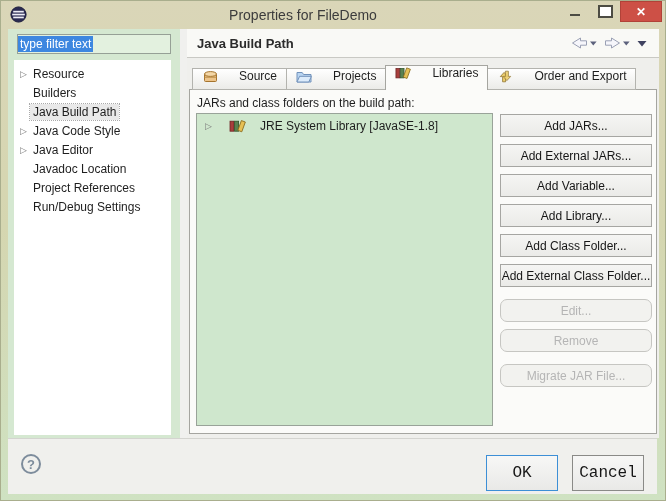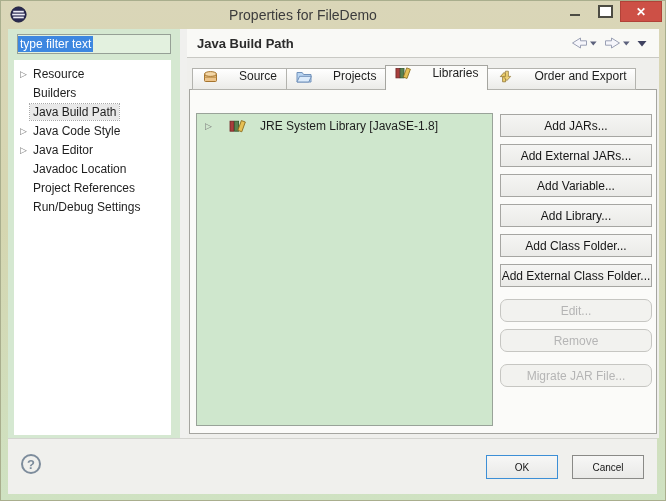--- a/index.html
+++ b/index.html
@@ -66,22 +66,22 @@
   .group-gap { height: 5px; }
   
   .footer { position: absolute; left: 7px; right: 8px; top: 437px; height: 56px;
             background: #f0f0ed; border-top: 1px solid #d4d4d0; }
   .help-btn { position: absolute; left: 13px; top: 15px; width: 20px; height: 20px;
               border: 2px solid #7d8c9c; border-radius: 50%; color: #7d8c9c;
               display: flex; align-items: center; justify-content: center;
               font-size: 13px; font-weight: bold; background: transparent; }
   .help-btn::before { content: "?"; }
   .footer-btns { position: absolute; right: 13px; top: 16px; display: flex; gap: 14px; }
-  .fbtn { height: 24px; background: linear-gradient(#f7f7f6, #e9e9e7); border: 1px solid #8a8a87;
-          font-family: Liberation Sans, sans-serif; font-size: 10px; color: #161616; }
+  .fbtn { height: 36px; background: linear-gradient(#f7f7f6, #e9e9e7); border: 1px solid #8a8a87;
+          font-family: Liberation Mono, monospace; font-size: 16px; color: #161616; }
   .fbtn-ok { width: 72px; border: 1px solid var(--ok-border); }
   .fbtn-cancel { width: 72px; }
   .bottom-strip { position: absolute; left: 0; right: 0; bottom: 0; height: 8px; }
 </style>
 </head>
 <body>
 
 <div class="window">
 
   <div class="titlebar">
@@ -208,20 +208,21 @@
             <svg width="13" height="13" viewBox="0 0 13 13">
               <path d="M3.6 11.8 V6.6 H1.3 L5.1 2.4 8.9 6.6 H6.6 v5.2 z" fill="#eecf6d" stroke="#8f7430" stroke-width="0.8"></path>
               <path d="M9.4 1.2 v5.2 h2.3 L7.9 10.6 4.1 6.4 h2.3 V1.2 z" fill="#eecf6d" stroke="#8f7430" stroke-width="0.8" opacity="0.9"></path>
             </svg>
           </span>
           <span>Order and Export</span>
         </div>
       </div>
 
     <div class="tab-body">
+      <div class="caption">JARs and class folders on the build path:</div>
       <div class="green-box">
           <div class="jre-item">
             <span class="expander"></span>
             <span class="lib-icon">
               <svg width="17" height="14" viewBox="0 0 17 14">
                 <rect x="1" y="2.2" width="4" height="10" fill="#a83f3c" stroke="#6d2323" stroke-width="0.8"></rect>
                 <rect x="5.6" y="2.2" width="4" height="10" fill="#5a8150" stroke="#2f5429" stroke-width="0.8"></rect>
                 <g transform="rotate(20 12.5 8)">
                   <rect x="10.2" y="2" width="4.2" height="10.4" fill="#e6c055" stroke="#8a6a1c" stroke-width="0.8"></rect>
                 </g>

